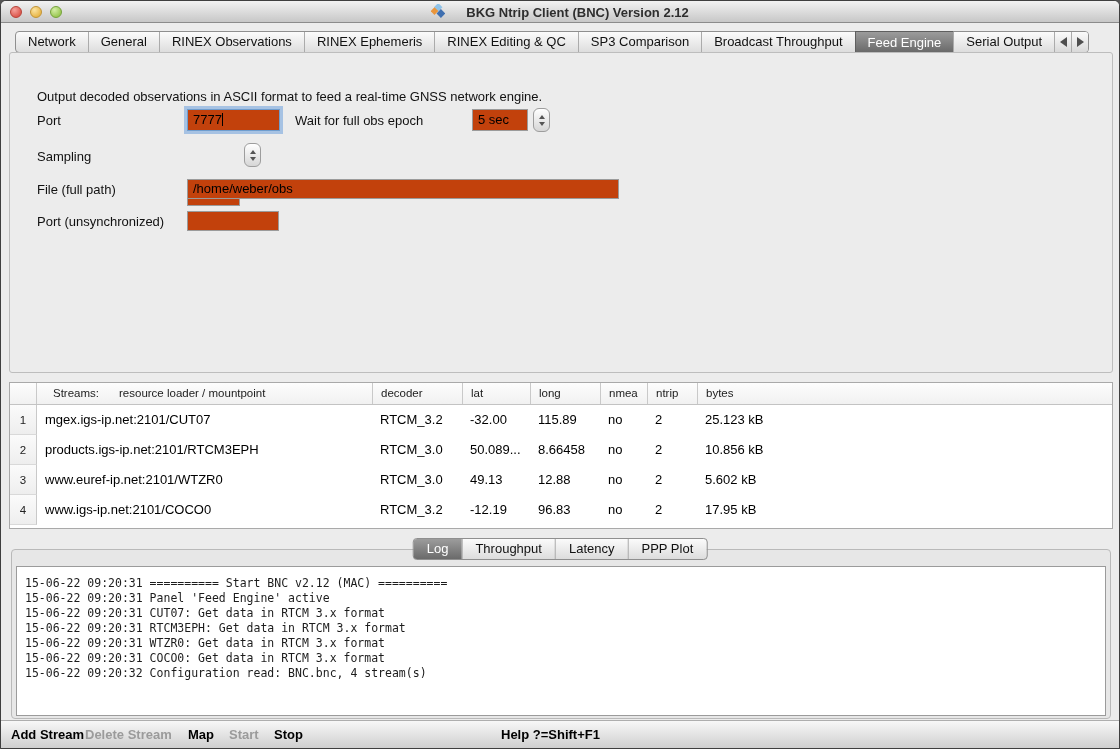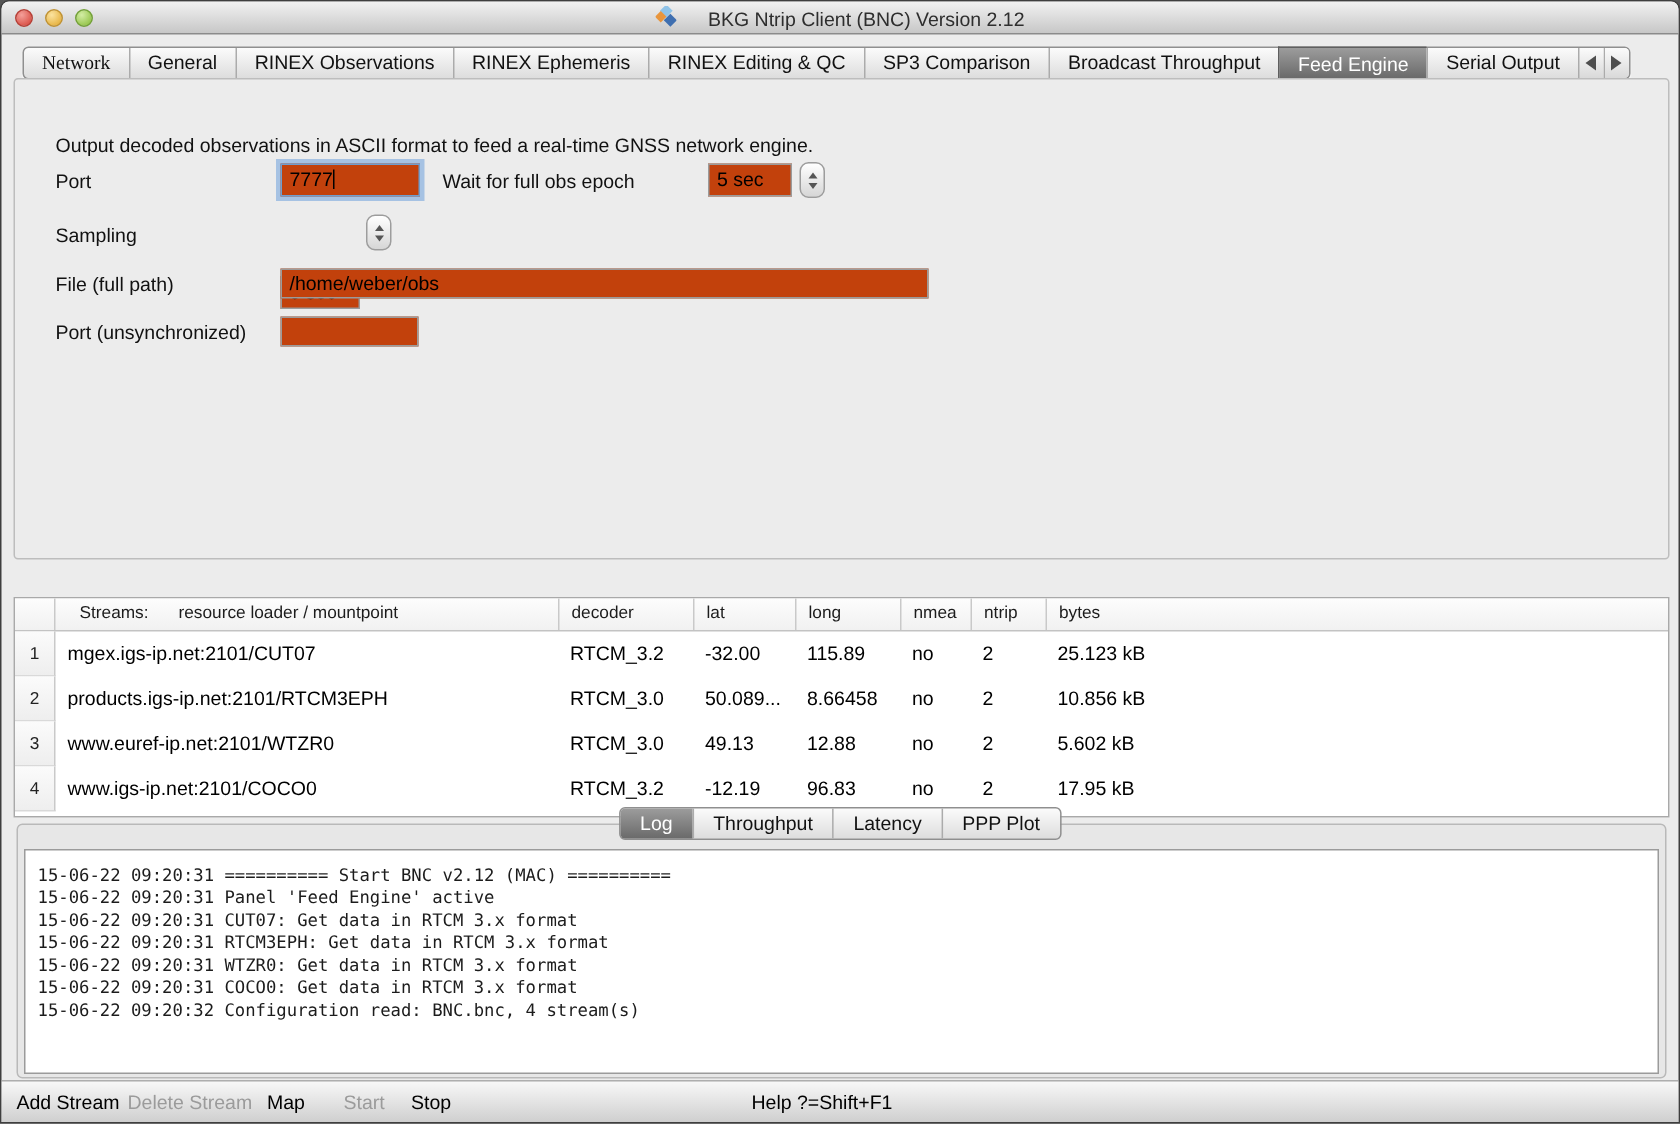--- a/index.html
+++ b/index.html
@@ -16,36 +16,36 @@
     background:linear-gradient(#f2f2f2,#c7c7c7);
     border-bottom:1px solid #8b8b8b;
   }
   .tl-btn { position:absolute; top:5px; width:12px; height:12px; border-radius:50%; }
   .tl-close { left:9px;  background:radial-gradient(circle at 35% 30%, #f4a09a, #dd5b51 70%); border:1px solid #b64138; }
   .tl-min   { left:29px; background:radial-gradient(circle at 35% 30%, #fbe3a0, #e9b84c 70%); border:1px solid #c09335; }
   .tl-zoom  { left:49px; background:radial-gradient(circle at 35% 30%, #d3eda5, #9cc955 70%); border:1px solid #74a13a; }
   .title-wrap {
     position:absolute; left:0; right:0; top:0; height:22px;
     display:flex; align-items:center; justify-content:center; gap:21px;
-    font-size:13px; color:#2e2e2e; font-weight:normal;
+    font-size:13px; color:#2e2e2e; font-weight:bold;
   }
 
   
   .tabstrip {
     position:absolute; left:14px; top:30px; height:22px;
     display:flex; align-items:stretch;
     border:1px solid #8f8f8f; border-radius:4px;
     background:linear-gradient(#fbfbfb,#dddddd);
     box-shadow:0 1px 1px rgba(255,255,255,.7);
   }
   .tab {
     padding:0 12px; font-size:13px; line-height:20px; color:#111;
     border-left:1px solid #ababab; white-space:nowrap; cursor:default;
   }
-  .tab:first-child { border-left:none; border-radius:3px 0 0 3px;font-family:Liberation Serif, serif; }
+  .tab:first-child { border-left:none; border-radius:3px 0 0 3px; }
   .tab.selected {
     background:linear-gradient(#9c9c9c,#6a6a6a);
     color:#fff; border-left-color:#5f5f5f;
     margin:-1px 0; line-height:22px; border-top:1px solid #5f5f5f; border-bottom:1px solid #5f5f5f;
   }
   .tab-arrow {
     width:17px; display:flex; align-items:center; justify-content:center;
     border-left:1px solid #ababab; background:linear-gradient(#fbfbfb,#d9d9d9);
   }
   .tab-arrow:last-child { border-radius:0 3px 3px 0; }
@@ -73,21 +73,21 @@
     position:absolute; width:17px; height:24px;
     background:linear-gradient(#ffffff,#d6d6d6);
     border:1px solid #9d9d9d; border-radius:6px;
     display:flex; flex-direction:column; align-items:center; justify-content:center; gap:3px;
   }
   .sp-up   { width:0; height:0; border-left:3px solid transparent; border-right:3px solid transparent; border-bottom:4px solid #555; }
   .sp-down { width:0; height:0; border-left:3px solid transparent; border-right:3px solid transparent; border-top:4px solid #555; }
 
   
   .streams {
-    position:absolute; left:8px; top:397px; width:1104px; height:147px;
+    position:absolute; left:8px; top:381px; width:1104px; height:147px;
     background:#fff; border:1px solid #a9a9a9; font-size:13px;
   }
   .st-grid { display:grid; grid-template-columns:27px 335px 90px 68px 70px 47px 50px auto; }
   .st-head { height:22px; border-bottom:1px solid #c3c3c3; background:linear-gradient(#fdfdfd,#f1f1f1); }
   .st-head > div {
     font-size:11.5px; color:#1c1c1c; line-height:21px; padding-left:8px;
     border-left:1px solid #c9c9c9; overflow:hidden; white-space:nowrap;
   }
   .st-head > div:first-child, .st-head > div:nth-child(2) { border-left:none; }
   .hdr-streams { display:inline; padding-left:8px; }
@@ -125,20 +125,21 @@
     background:#fff; border:1px solid #9b9b9b; padding:9px 8px;
     font-family:"DejaVu Sans Mono", monospace; font-size:11.5px; line-height:15px; color:#1c1c1c;
     white-space:pre; overflow:hidden;
   }
 
   
   .bottombar {
     position:absolute; left:0; bottom:0; width:100%; height:28px;
     background:linear-gradient(#f8f8f8,#cfcfcf);
     border-top:1px solid #aeaeae;
+    font-weight:bold;
   }
   .bb-btn { position:absolute; top:6px; font-size:13px; color:#000; cursor:default; white-space:nowrap; }
   .bb-btn.disabled { color:#9b9b9b; }
   .bb-help { position:absolute; top:6px; left:500px; font-size:13px; color:#000; }
 </style>
 </head>
 <body>
 
 <div id="window">
 
@@ -264,19 +265,19 @@
     <div class="seg">PPP Plot</div>
   </div>
 
   <div class="loggroup">
     <div class="logarea"><div>15-06-22 09:20:31 ========== Start BNC v2.12 (MAC) ==========</div><div>15-06-22 09:20:31 Panel 'Feed Engine' active</div><div>15-06-22 09:20:31 CUT07: Get data in RTCM 3.x format</div><div>15-06-22 09:20:31 RTCM3EPH: Get data in RTCM 3.x format</div><div>15-06-22 09:20:31 WTZR0: Get data in RTCM 3.x format</div><div>15-06-22 09:20:31 COCO0: Get data in RTCM 3.x format</div><div>15-06-22 09:20:32 Configuration read: BNC.bnc, 4 stream(s)</div></div>
   </div>
 
   <div class="bottombar">
     <span class="bb-btn" style="left:10px;">Add Stream</span>
     <span class="bb-btn disabled" style="left:84px;">Delete Stream</span>
-    <span class="bb-btn" style="left:177px;">Map</span>
+    <span class="bb-btn" style="left:187px;">Map</span>
     <span class="bb-btn disabled" style="left:228px;">Start</span>
     <span class="bb-btn" style="left:273px;">Stop</span>
     <span class="bb-help">Help ?=Shift+F1</span>
   </div>
 
 </div>
 
 </body></html>

